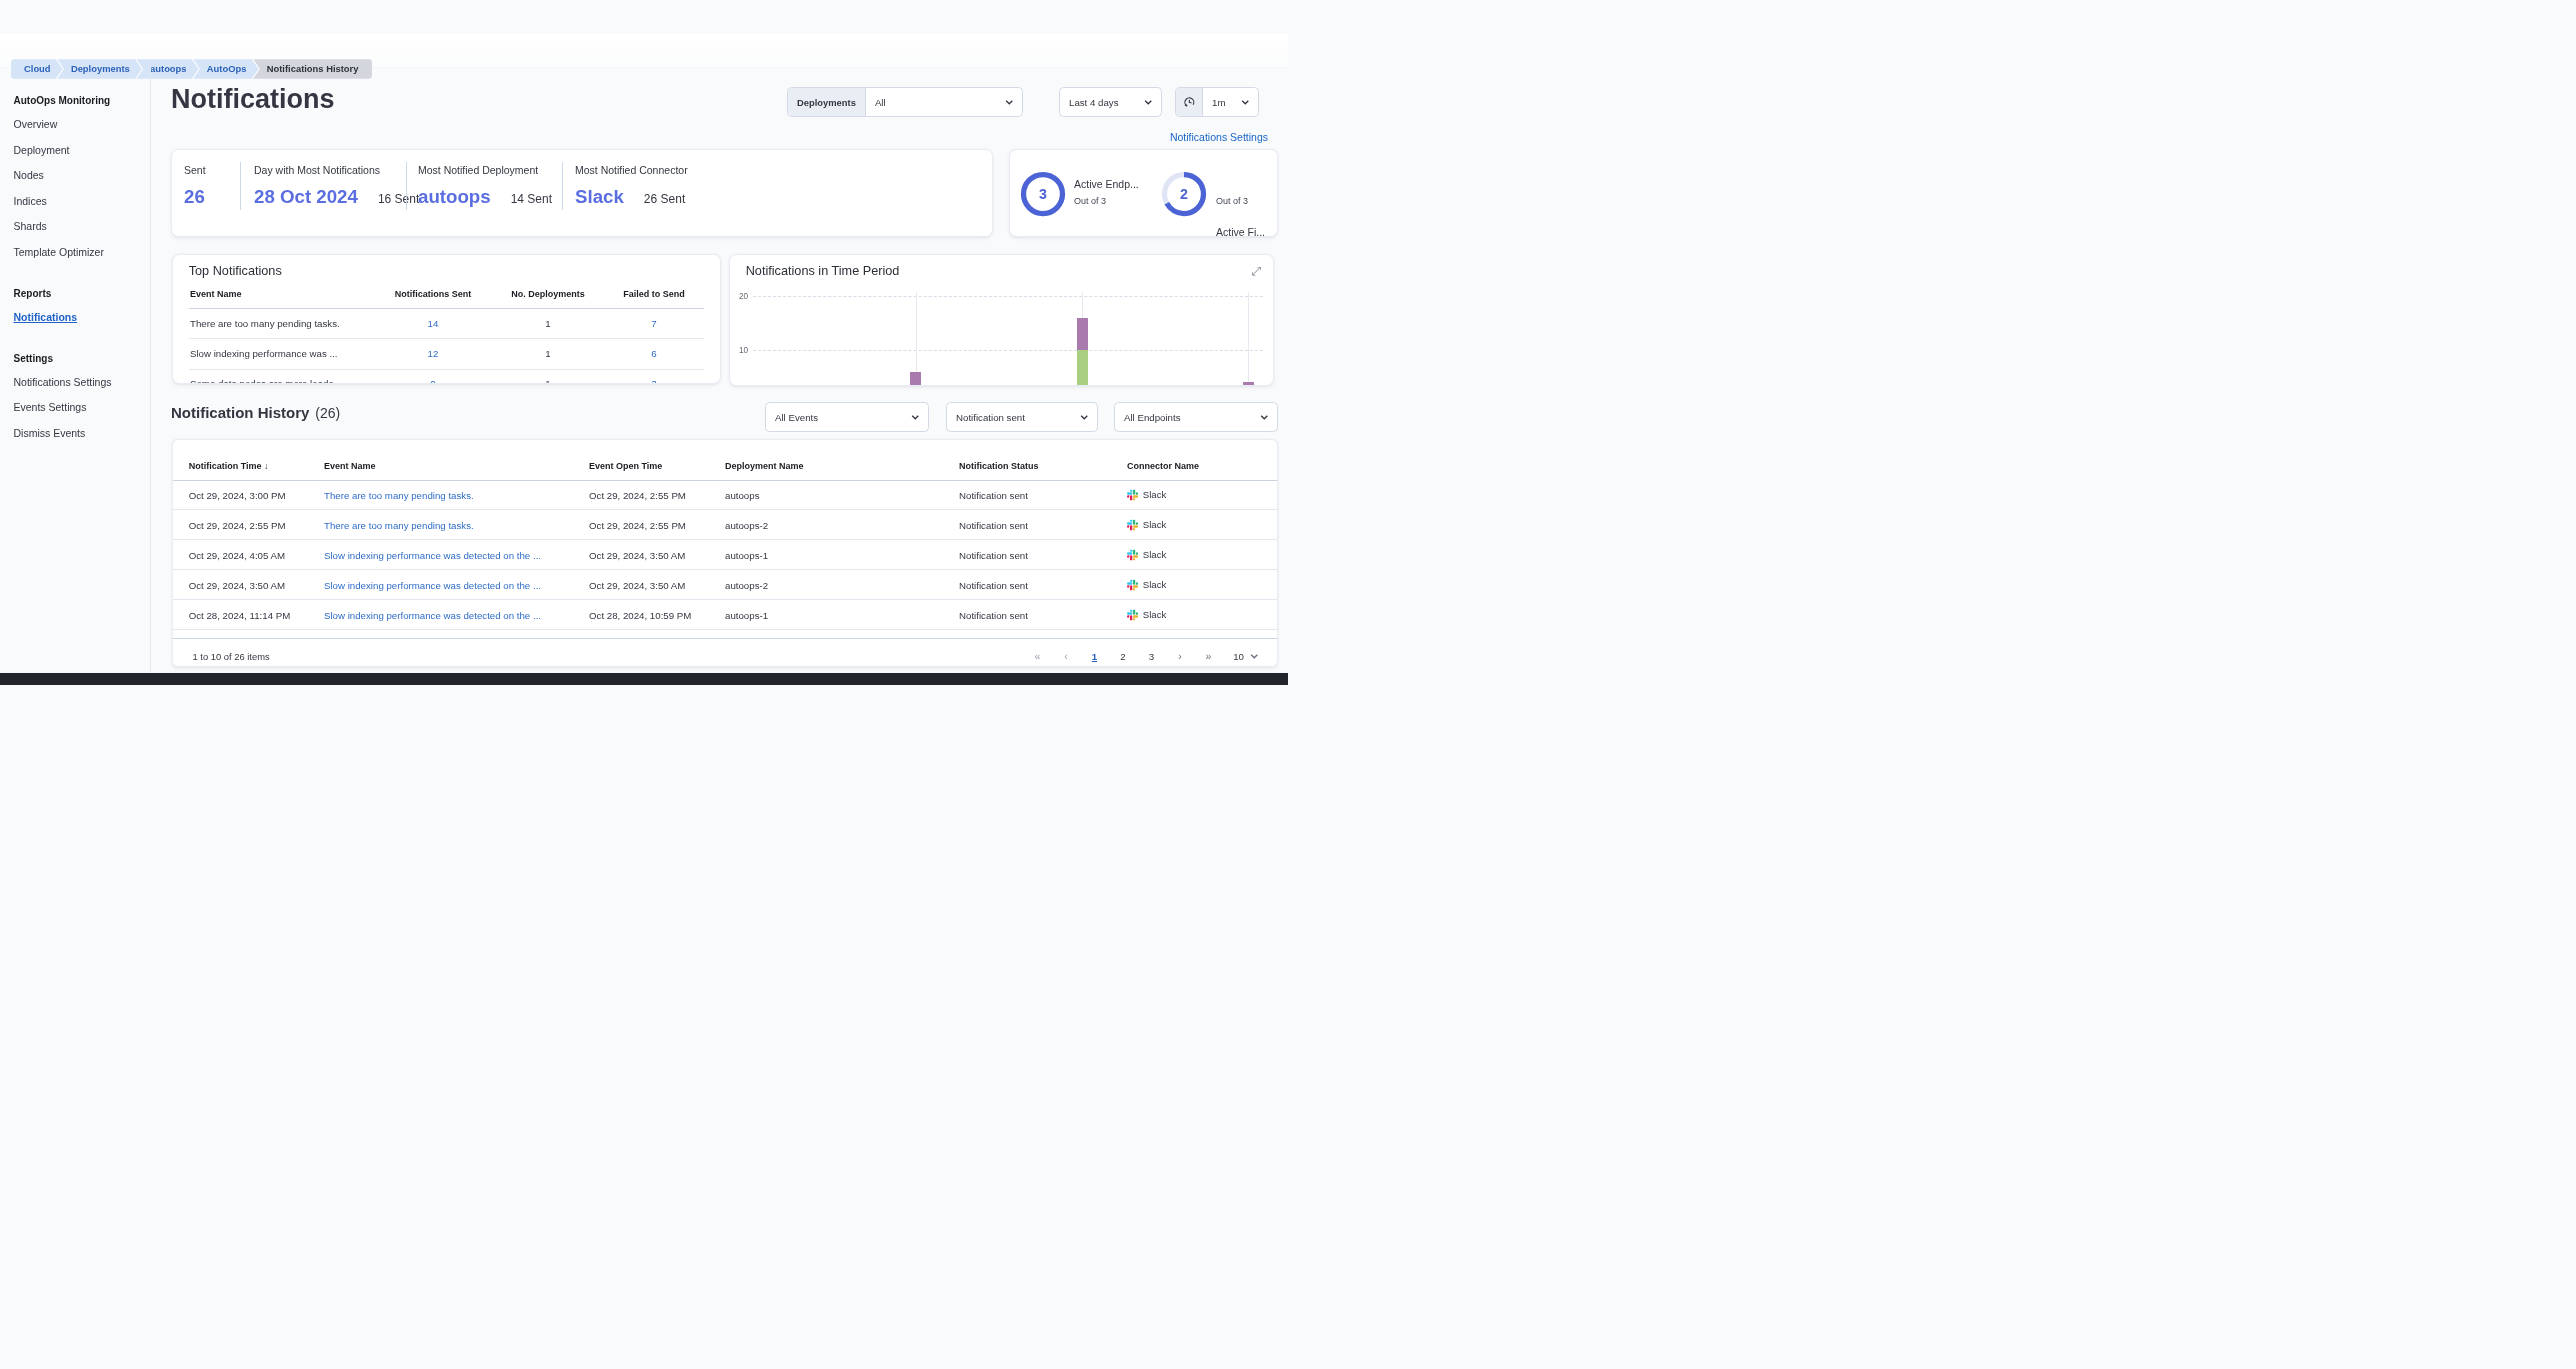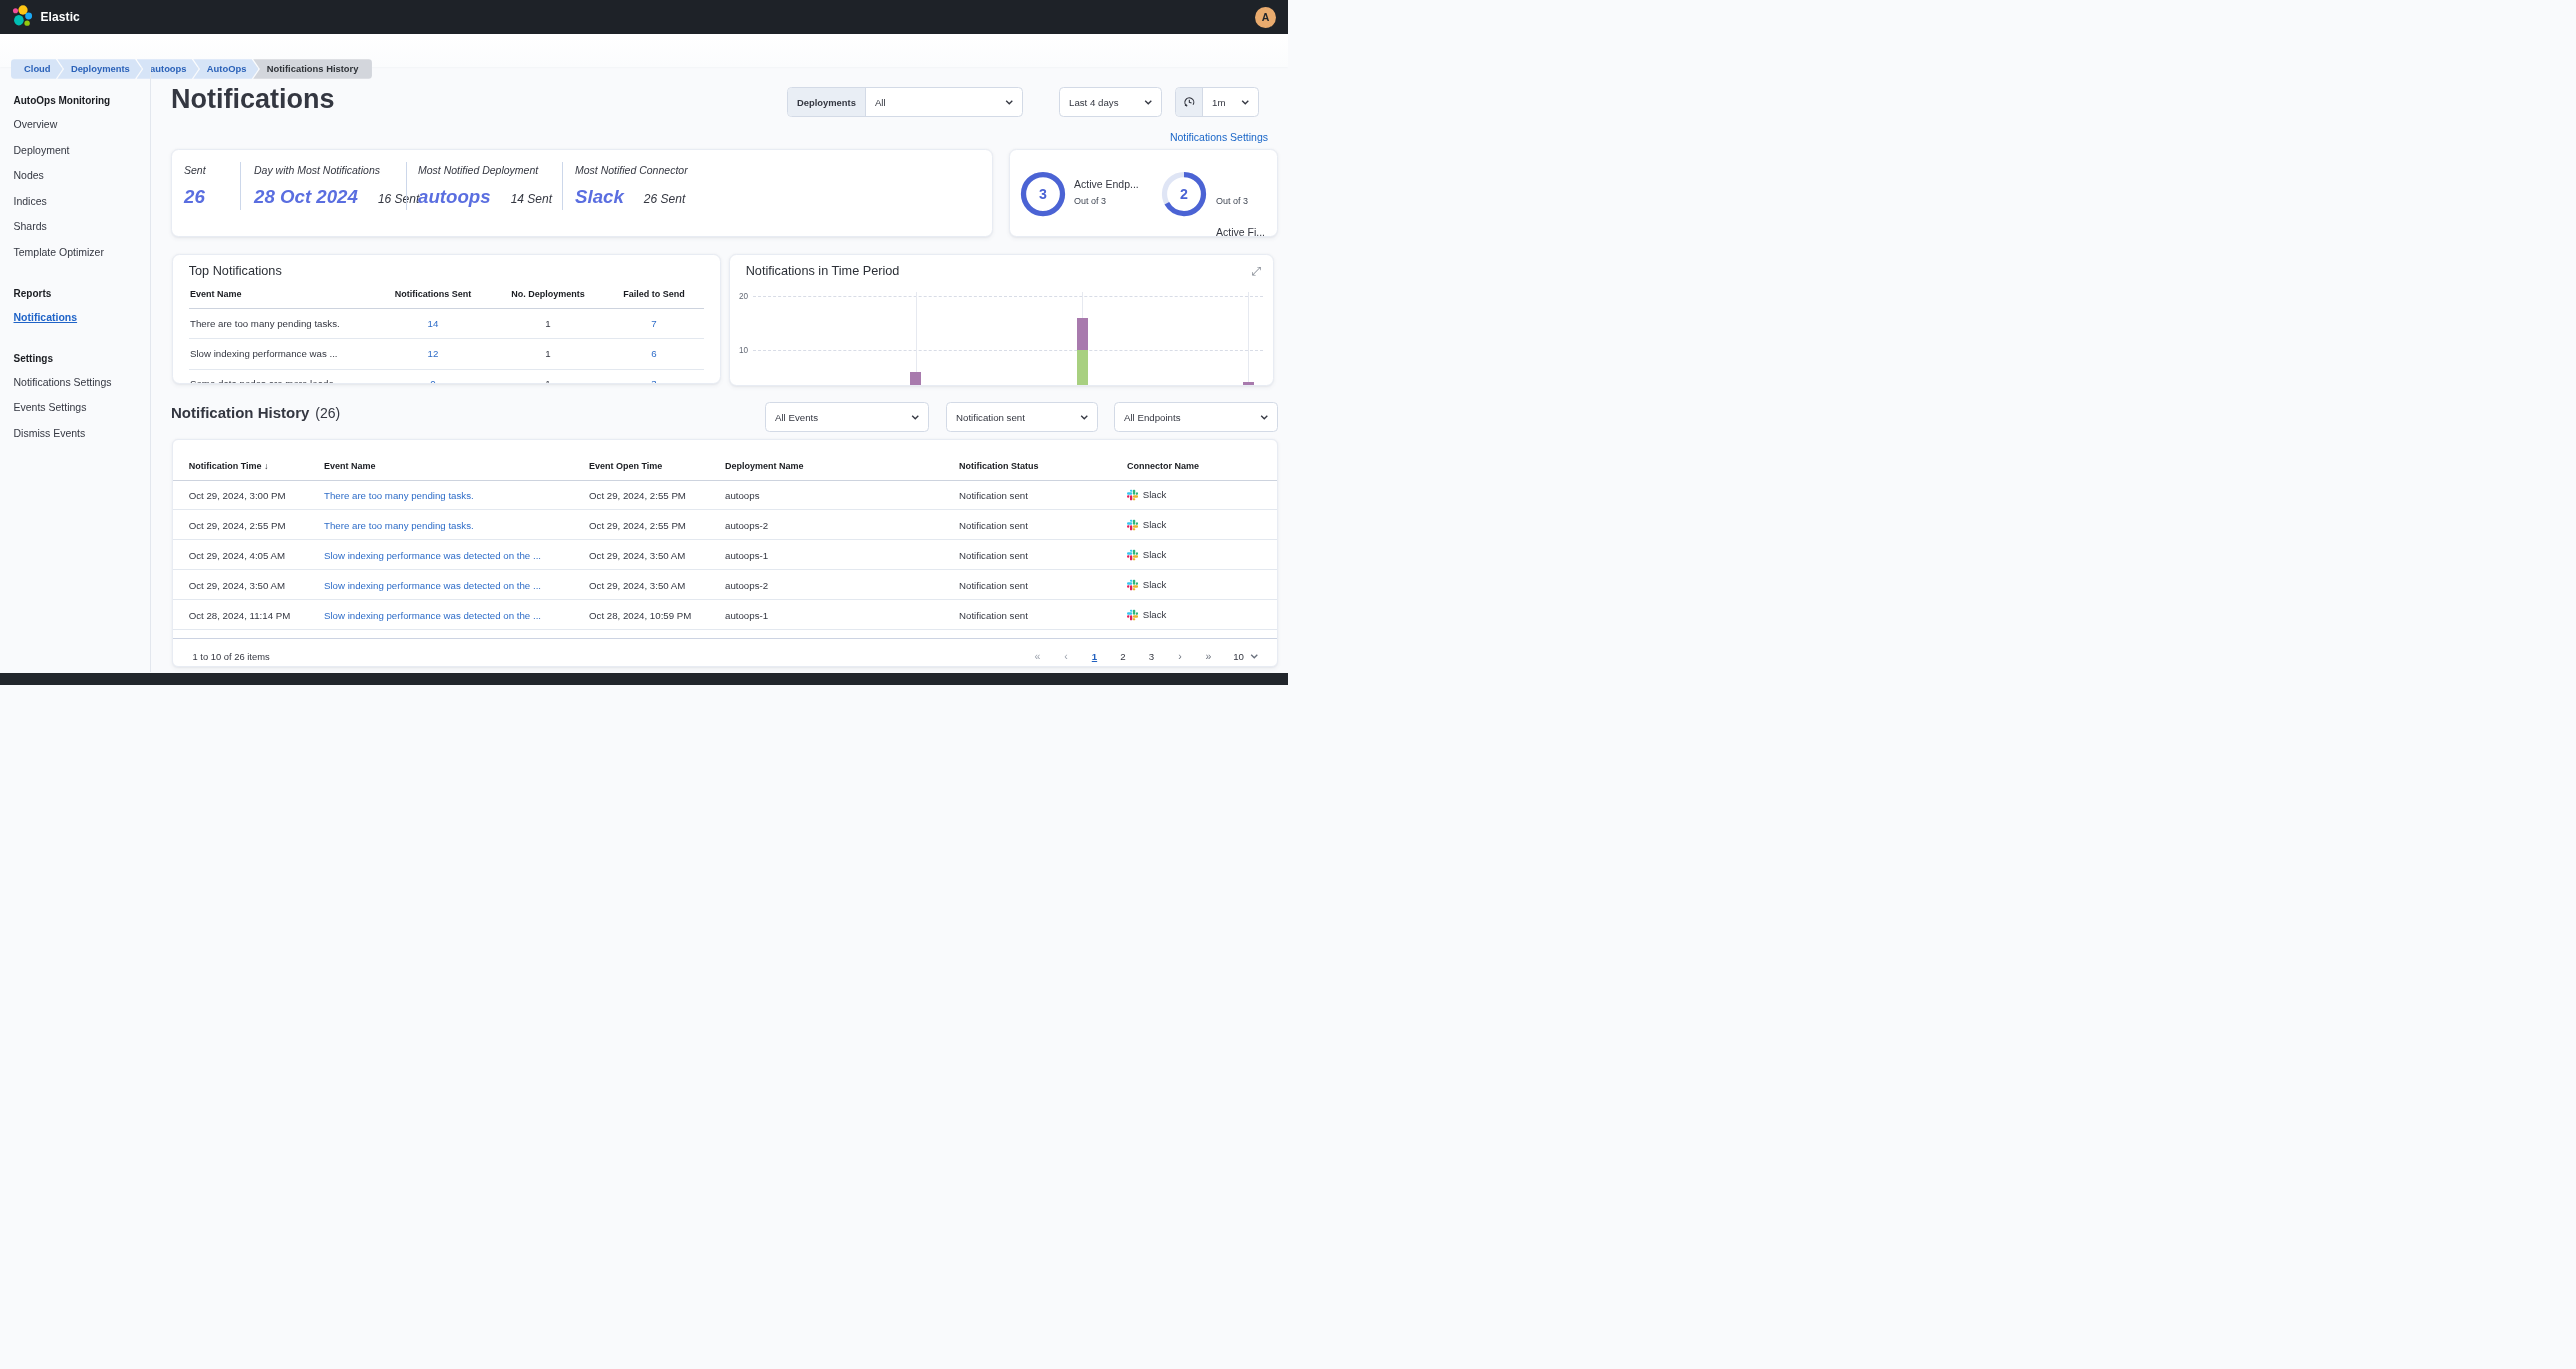--- a/index.html
+++ b/index.html
@@ -91,33 +91,20 @@
   .pg.active { color:#2160bf; font-weight:bold; text-decoration:underline; }
   .per-page { display:flex; align-items:center; gap:4.5px; margin-left:7.5px; cursor:pointer; color:#343741; }
 
   .bottom-strip { position:absolute; left:0; top:673px; width:100%; height:12px; background:#22262c; }
 </style>
 </head>
 <body>
 
 <div class="app">
 
-  <div class="topbar">
-    <span class="logo">
-      <svg width="22.5" height="24" viewBox="0 0 30 32">
-        <circle cx="6" cy="9" r="3.4" fill="#f04e98"></circle>
-        <circle cx="16" cy="8" r="6.2" fill="#fec514"></circle>
-        <circle cx="23.5" cy="16" r="4.6" fill="#1ba9f5"></circle>
-        <ellipse cx="10.5" cy="21.5" rx="6.4" ry="7" fill="#00bfb3"></ellipse>
-        <circle cx="21.5" cy="25.5" r="3.6" fill="#93c90e"></circle>
-      </svg>
-    </span>
-    <span class="brand">Elastic</span>
-    <span class="avatar">A</span>
-  </div>
 
   <div class="crumbbar">
     <span class="crumb first">Cloud</span>
     <span class="crumb">Deployments</span>
     <span class="crumb">autoops</span>
     <span class="crumb">AutoOps</span>
     <span class="crumb current">Notifications History</span>
   </div>
 
   <div class="sidebar">
@@ -169,21 +156,21 @@
       <span class="val">
           <span>1m</span>
         <svg class="chev" width="10.5" height="10.5" viewBox="0 0 12 12">
             <polyline points="2.5,4.2 6,7.8 9.5,4.2" fill="none" stroke="#343741" stroke-width="1.5"></polyline>
           </svg>
       </span>
     </div>
 
     <div class="settings-link">Notifications Settings</div>
 
-    <div class="card" style="left:20px; top:82px; width:822px; height:88px;font-style:italic;">
+    <div class="card" style="left:20px; top:82px; width:822px; height:88px;">
       <div class="stat-label" style="left:12px;">Sent</div>
       <div class="stat-line" style="left:12px;">
           <span class="stat-value">26</span>
         </div>
       <div class="stat-div" style="left:68px;"></div>
       <div class="stat-label" style="left:82px;">Day with Most Notifications</div>
       <div class="stat-line" style="left:82px;">
         <span class="stat-value">28 Oct 2024</span>
         <span class="stat-suffix">16 Sent</span>
       </div>

